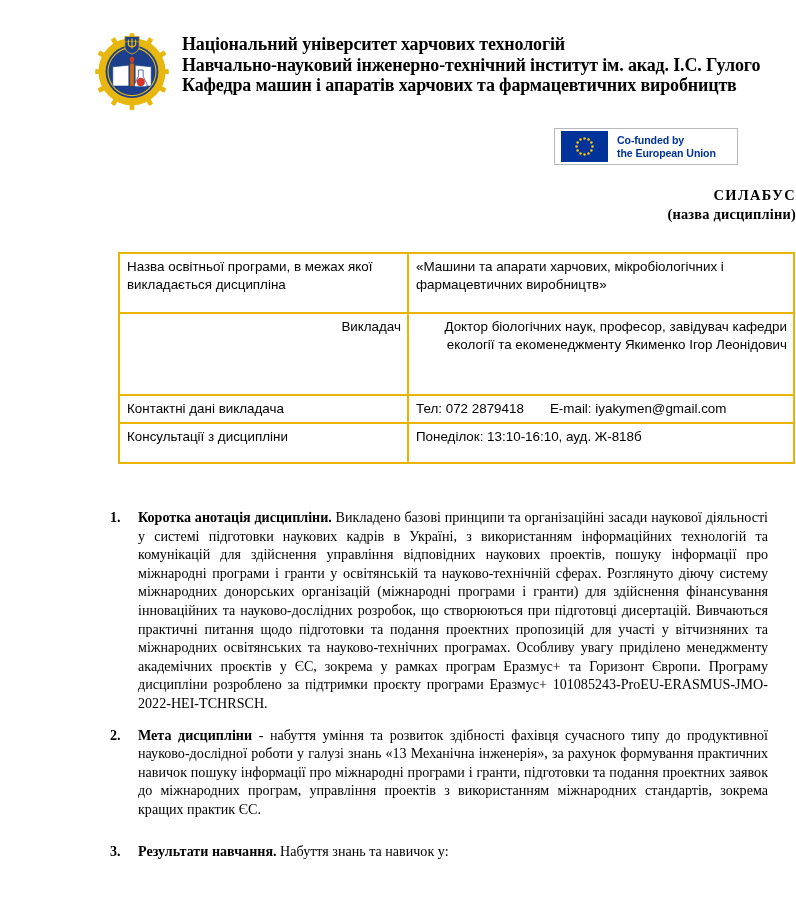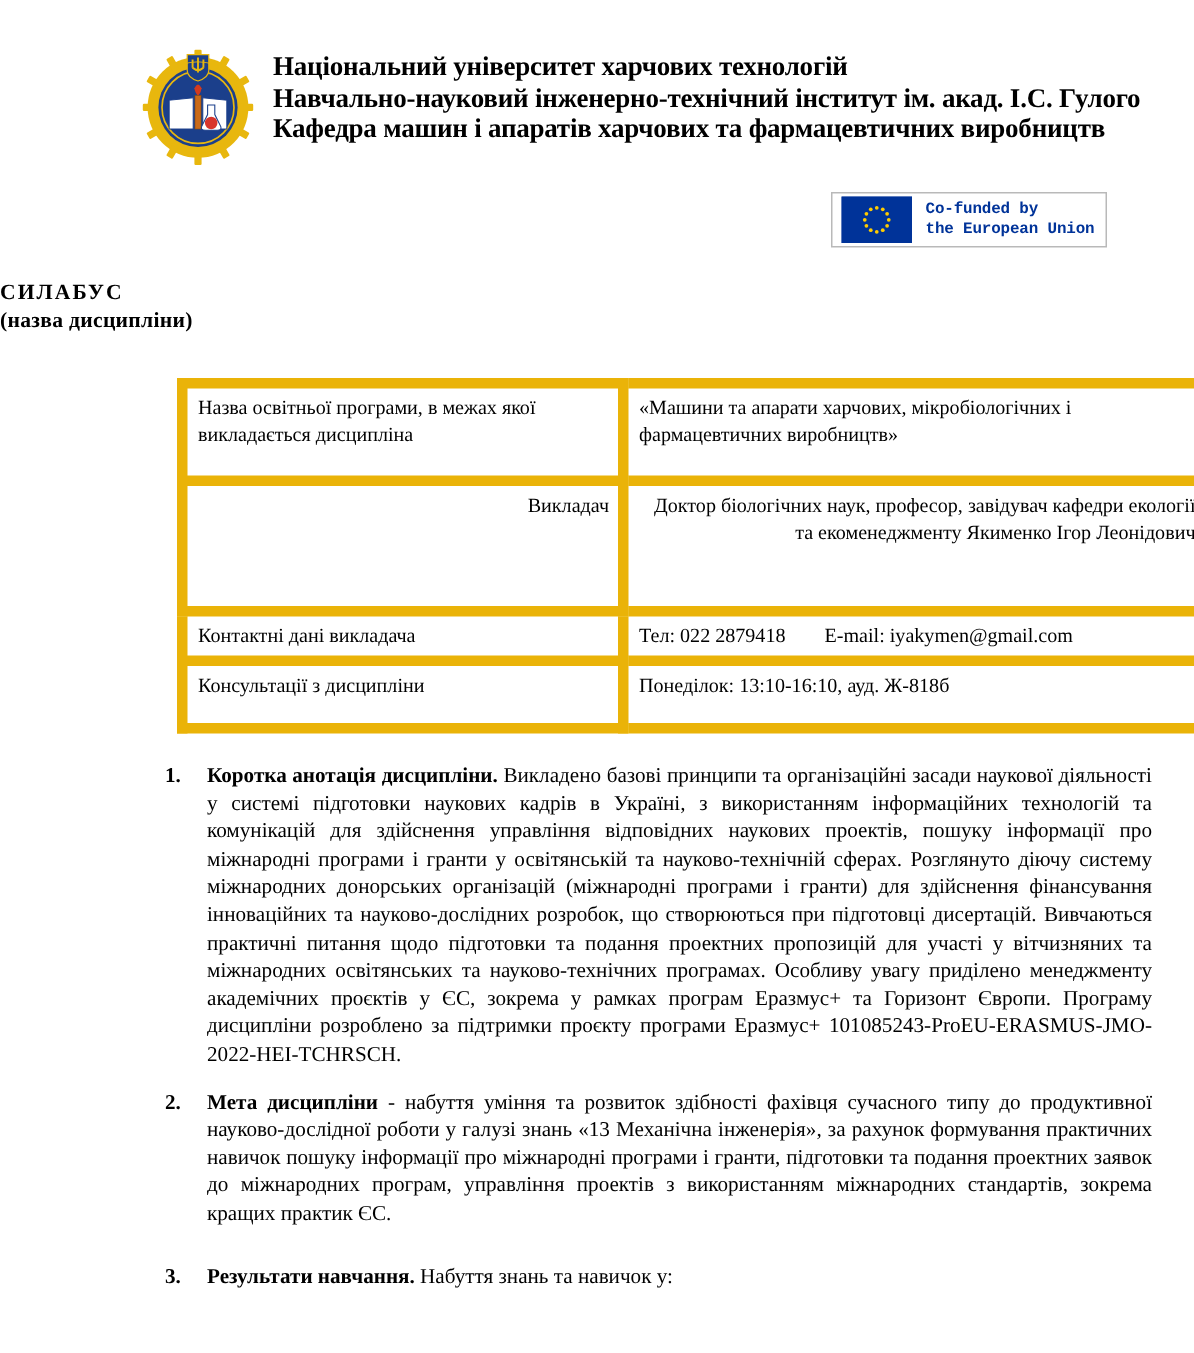--- a/index.html
+++ b/index.html
@@ -71,58 +71,58 @@
   }
   .eu-flag {
     width: 47px;
     height: 31px;
     flex: 0 0 auto;
     background: #003399;
     position: relative;
   }
   .eu-text {
     margin-left: 9px;
-    font-family: Liberation Mono, monospace;
+    font-family: Liberation Sans, sans-serif;
     font-weight: bold;
     font-size: 10.6px;
     line-height: 12.6px;
     color: #003399;
     letter-spacing: -0.1px;
   }
 
   
   .title-block {
     position: absolute;
     left: 0;
     top: 186px;
     width: 796px;
-    text-align: left;
+    text-align: right;
   }
   .title-line {
     font-family: "Liberation Serif", "DejaVu Serif", serif;
     font-weight: bold;
     font-size: 14.4px;
     line-height: 19px;
     letter-spacing: 0.2px;
   }
   .title-line.t1 { letter-spacing: 1.4px; }
 
   
   .info-table {
     position: absolute;
     left: 118px;
     top: 252px;
     width: 645px;
     border-collapse: collapse;
     table-layout: fixed;
   }
   .info-table td {
-    border: 7px solid #eab308;
+    border: 2px solid #eab308;
     vertical-align: top;
-    font-family: Liberation Serif, serif;
+    font-family: Liberation Sans, sans-serif;
     font-size: 13.4px;
     line-height: 17.6px;
     padding: 4px 6px 4px 7px;
   }
   .info-table td.c-label { width: 274px; }
   .info-table td.c-value { width: 371px; }
   .row-tall-1 td { height: 50px; }
   .row-tall-2 td { height: 72px; text-align: right; }
   .row-mid td   { height: 16px; }
   .row-moodle td{ height: 32px; }
@@ -260,21 +260,21 @@
       <tr class="row-tall-1">
         <td class="c-label">Назва освітньої програми, в межах якої викладається дисципліна</td>
         <td class="c-value">«Машини та апарати харчових, мікробіологічних і фармацевтичних виробництв»</td>
       </tr>
       <tr class="row-tall-2">
         <td class="c-label">Викладач</td>
         <td class="c-value">Доктор біологічних наук, професор, завідувач кафедри екології та екоменеджменту Якименко Ігор Леонідович</td>
       </tr>
       <tr class="row-mid">
         <td class="c-label">Контактні дані викладача</td>
-        <td class="c-value"><span>Тел: 022 2879418</span><span class="val-inline-gap"></span><span>E-mail: iyakymen@gmail.com</span></td>
+        <td class="c-value"><span>Тел: 072 2879418</span><span class="val-inline-gap"></span><span>E-mail: iyakymen@gmail.com</span></td>
       </tr>
       <tr class="row-last">
         <td class="c-label">Консультації з дисципліни</td>
         <td class="c-value">Понеділок: 13:10-16:10, ауд. Ж-818б</td>
       </tr>
     </tbody>
   </table>
 
   <div class="body-list">
 

